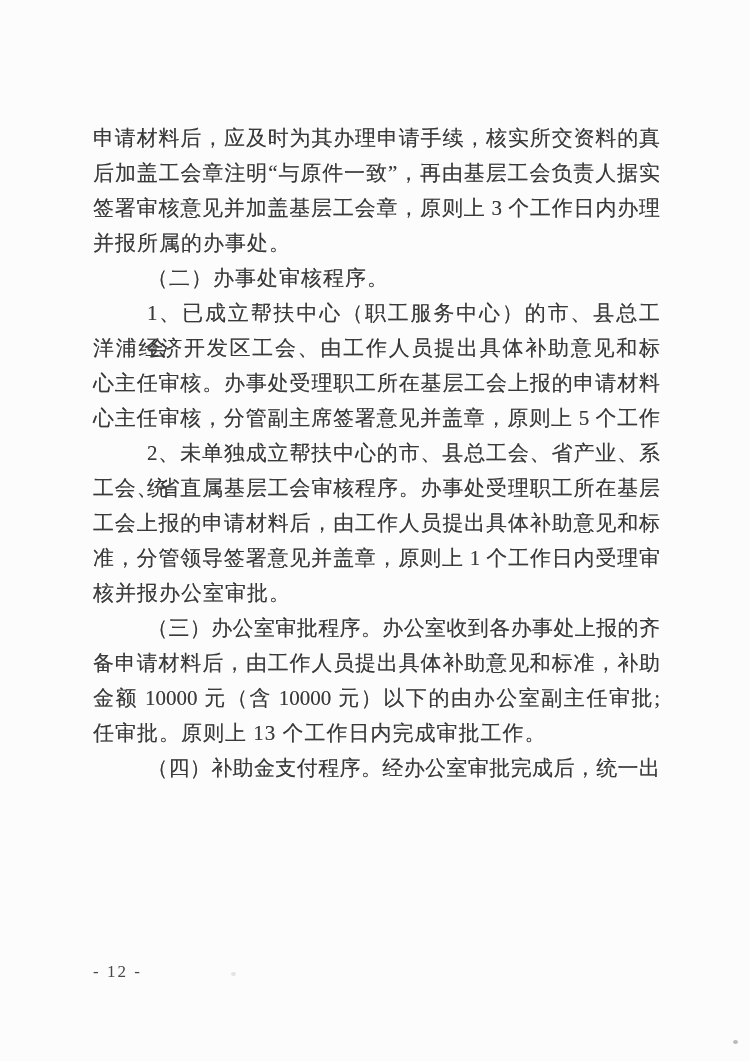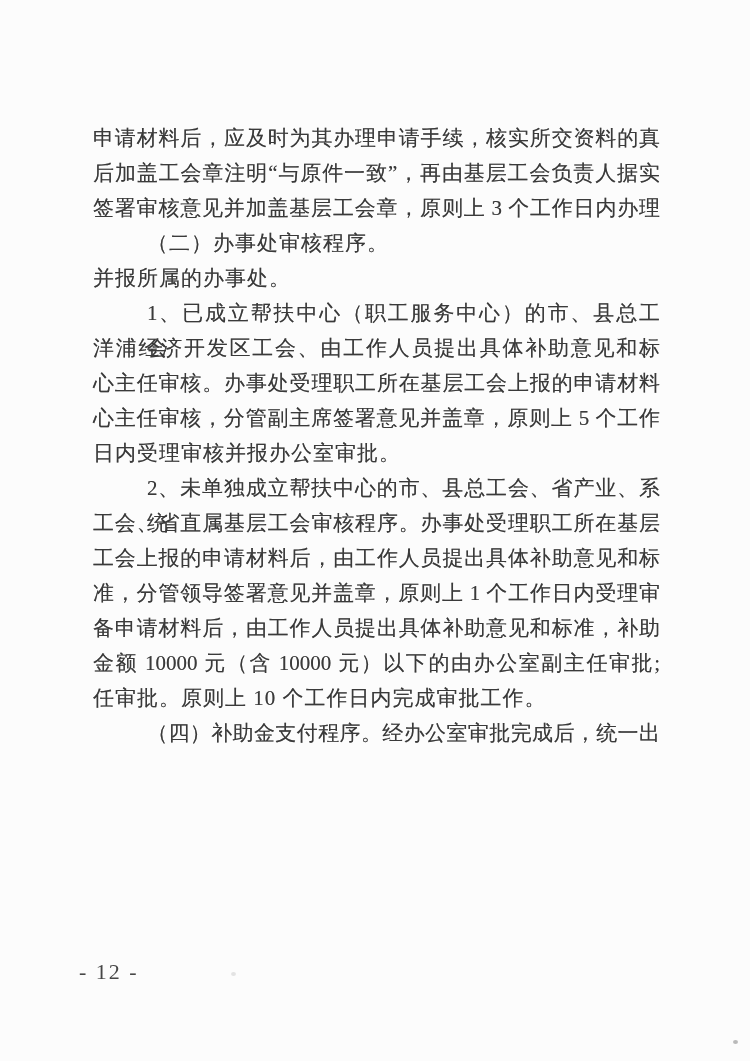--- a/index.html
+++ b/index.html
@@ -37,53 +37,54 @@
     white-space:normal;
     text-align:justify;
     text-align-last:justify;
     text-justify:inter-ideograph;
   }
   .line.indent{
     padding-left:54px;
   }
   .page-footer{
     position:absolute;
-    left:79px;top:961px;
-    font-size:22px;
+    left:93px;top:961px;
+    font-size:17px;
     line-height:22px;
     letter-spacing:2px;
     color:var(--footer-text);
   }
   .speck{
     position:absolute;
     border-radius:50%;
   }
   .speck.s1{left:231px;top:972px;width:5px;height:4px;background:#e3e3e3;}
   .speck.s2{left:733px;top:1040px;width:5px;height:4px;background:#b9b9b9;}
 </style>
 </head>
 <body>
 
 <div class="sheet">
   <div class="doc-body">
       <div class="line justify">申请材料后，应及时为其办理申请手续，核实所交资料的真</div>
       <div class="line justify">后加盖工会章注明“与原件一致”，再由基层工会负责人据实</div>
       <div class="line justify">签署审核意见并加盖基层工会章，原则上 3 个工作日内办理</div>
+      <div class="line">并报所属的办事处。</div>
       <div class="line indent">（二）办事处审核程序。</div>
-      <div class="line">并报所属的办事处。</div>
       <div class="line indent justify">1、已成立帮扶中心（职工服务中心）的市、县总工会、</div>
       <div class="line justify">洋浦经济开发区工会、由工作人员提出具体补助意见和标</div>
       <div class="line justify">心主任审核。办事处受理职工所在基层工会上报的申请材料</div>
       <div class="line justify">心主任审核，分管副主席签署意见并盖章，原则上 5 个工作</div>
-      <div class="line">日内受理审核并报办公室审批。</div>
       <div class="line indent justify">2、未单独成立帮扶中心的市、县总工会、省产业、系统</div>
       <div class="line justify">工会、省直属基层工会审核程序。办事处受理职工所在基层</div>
       <div class="line justify">工会上报的申请材料后，由工作人员提出具体补助意见和标</div>
       <div class="line justify">准，分管领导签署意见并盖章，原则上 1 个工作日内受理审</div>
+      <div class="line">核并报办公室审批。</div>
+      <div class="line indent justify">（三）办公室审批程序。办公室收到各办事处上报的齐</div>
       <div class="line justify">备申请材料后，由工作人员提出具体补助意见和标准，补助</div>
       <div class="line justify">金额 10000 元（含 10000 元）以下的由办公室副主任审批;</div>
-      <div class="line">任审批。原则上 10 个工作日内完成审批工作。</div>
+      <div class="line">任审批。原则上 13 个工作日内完成审批工作。</div>
       <div class="line indent justify">（四）补助金支付程序。经办公室审批完成后，统一出</div>
     </div>
   <div class="page-footer">- 12 -</div>
   <div class="speck s1"></div>
   <div class="speck s2"></div>
 </div>
 
 </body></html>

